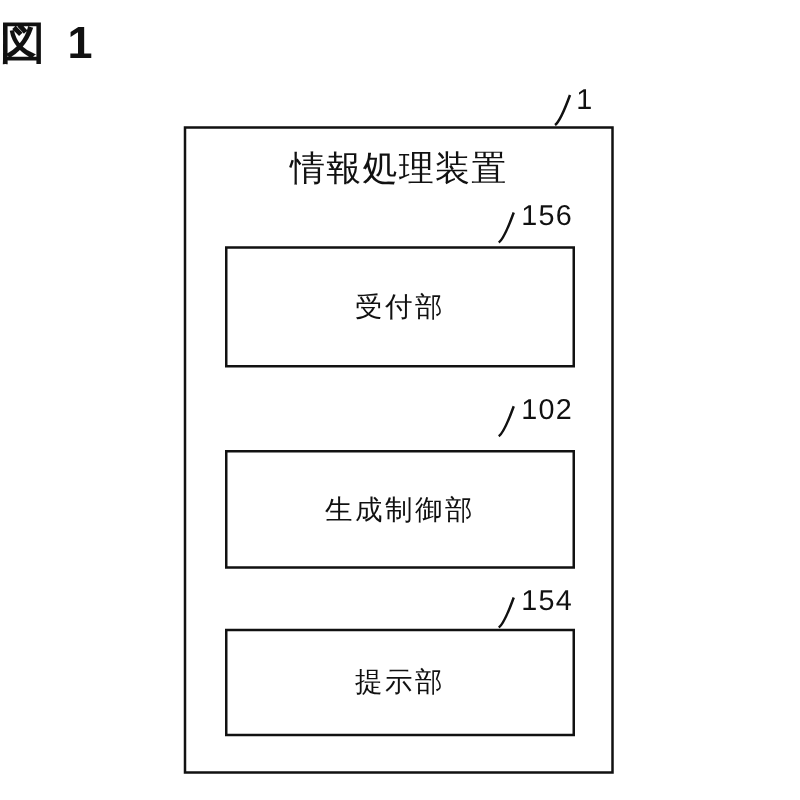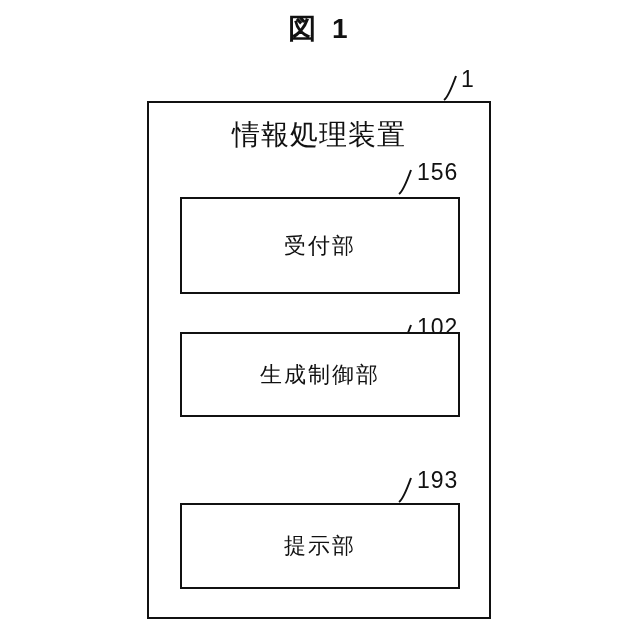--- a/index.html
+++ b/index.html
@@ -14,22 +14,22 @@
     background: #ffffff;
     font-family: "Liberation Sans", "DejaVu Sans", sans-serif;
     color: #111111;
     overflow: hidden;
   }
   .fig-title {
     position: absolute;
     left: 0;
     top: 10px;
     width: 100%;
-    text-align: center;
-    font-size: 28px;
+    text-align: left;
+    font-size: 36px;
     font-weight: 600;
     letter-spacing: 4px;
   }
   .device-box {
     position: absolute;
     left: 147px;
     top: 101px;
     width: 344px;
     height: 518px;
     border: 2px solid #111111;
@@ -66,21 +66,21 @@
     display: flex;
     align-items: center;
     justify-content: center;
   }
   .unit-label {
     font-size: 22px;
     letter-spacing: 2px;
     text-align: center;
   }
   .box-1 { top: 197px; height: 97px; }
-  .box-2 { top: 332px; height: 85px; }
+  .box-2 { top: 360px; height: 95px; }
   .box-3 { top: 503px; height: 86px; }
 
   .ref-device { left: 461px; top: 68px; }
   .ref-1 { left: 417px; top: 161px; }
   .ref-2 { left: 417px; top: 316px; }
   .ref-3 { left: 417px; top: 469px; }
 
   .leader-device { left: 443px; top: 75px; }
   .leader-1 { left: 398px; top: 169px; }
   .leader-2 { left: 398px; top: 324px; }
@@ -111,21 +111,21 @@
   </div>
 
   <div class="ref-label ref-2">102</div>
   <svg class="leader leader-2" viewBox="0 0 16 26">
     <path d="M1,25 C4,23 9,12 13,1" stroke="#111111" stroke-width="2" fill="none"></path>
   </svg>
   <div class="unit-box box-2">
     <div class="unit-label">生成制御部</div>
   </div>
 
-  <div class="ref-label ref-3">193</div>
+  <div class="ref-label ref-3">154</div>
   <svg class="leader leader-3" viewBox="0 0 16 26">
     <path d="M1,25 C4,23 9,12 13,1" stroke="#111111" stroke-width="2" fill="none"></path>
   </svg>
   <div class="unit-box box-3">
     <div class="unit-label">提示部</div>
   </div>
 
 </div>
 
 </body></html>

